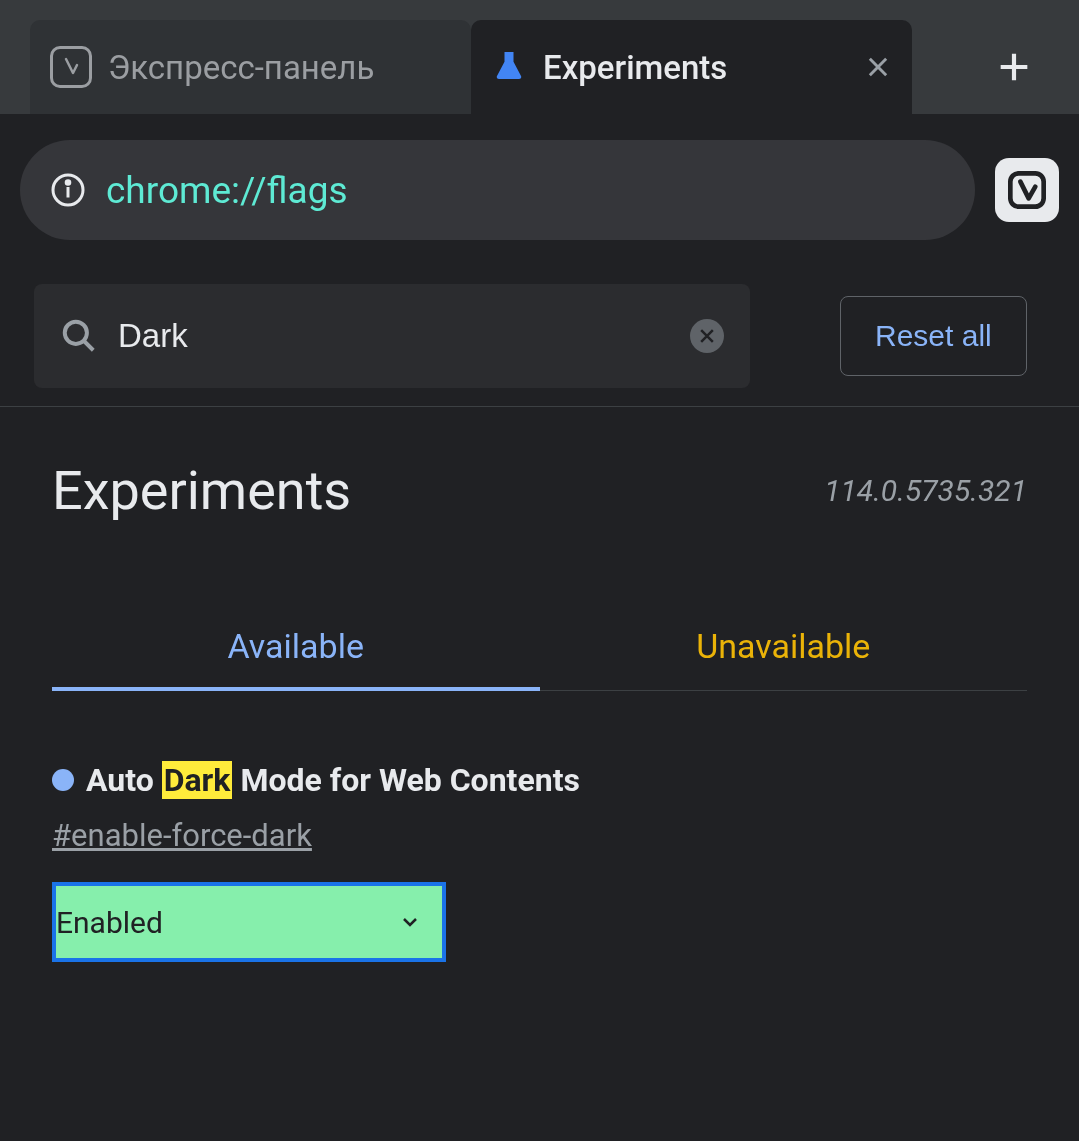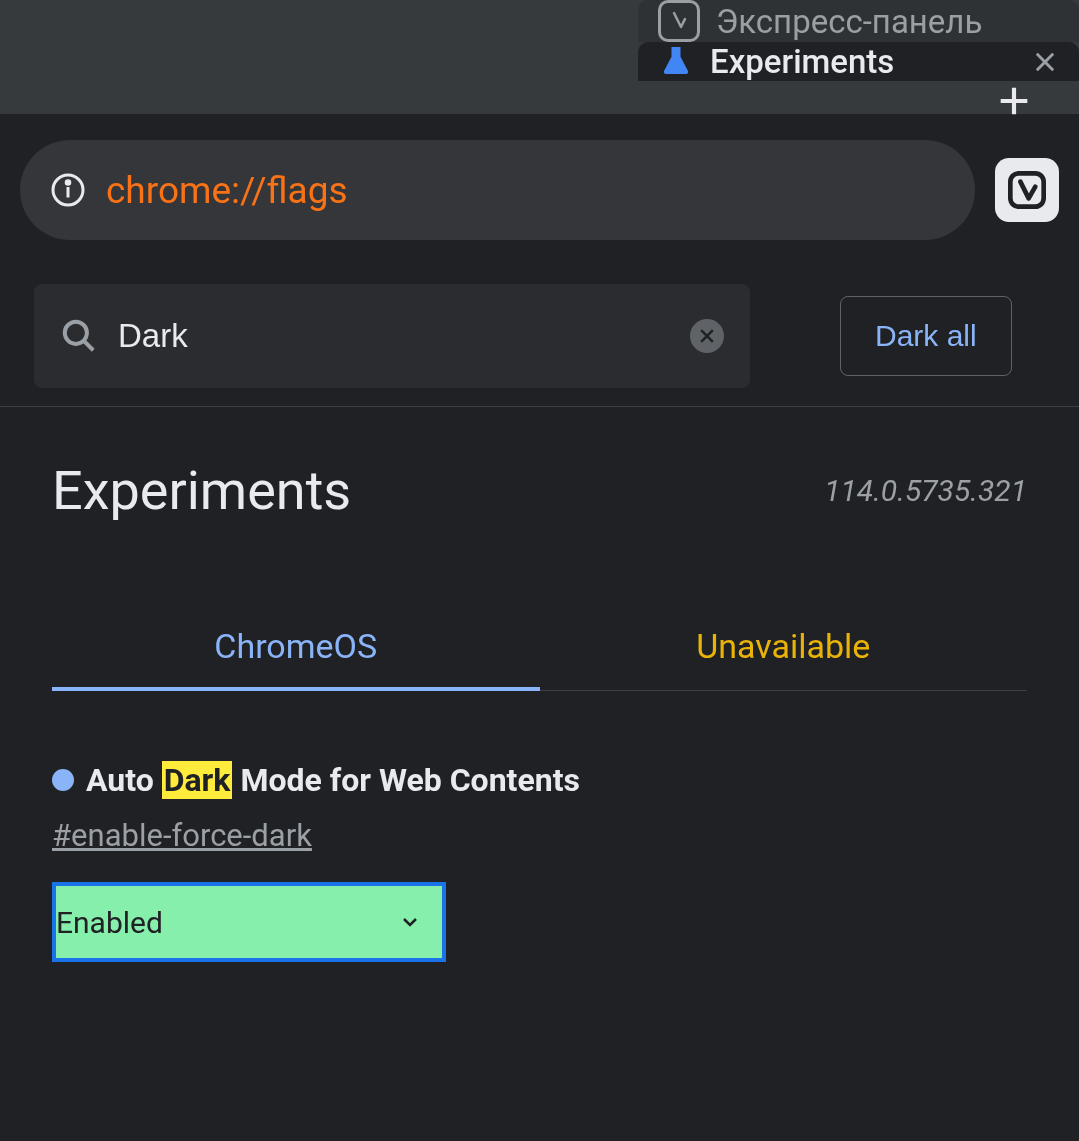--- a/index.html
+++ b/index.html
@@ -13,21 +13,20 @@
       color: #e8eaed;
       width: 1079px;
       height: 1141px;
       overflow: hidden;
     }
     .tab-bar {
       display: flex;
       height: 114px;
       background: #373a3d;
       align-items: flex-end;
-      flex-direction: column;
     }
     .tab {
       display: flex;
       align-items: center;
       height: 94px;
       padding: 0 20px;
       gap: 16px;
       border-top-left-radius: 10px;
       border-top-right-radius: 10px;
       position: relative;
@@ -104,21 +103,21 @@
       padding: 0 30px;
       gap: 20px;
     }
     .info-icon {
       width: 36px;
       height: 36px;
       flex-shrink: 0;
     }
     .url-text {
       font-size: 37px;
-      color: #f97316;
+      color: #5eead4;
     }
     .vivaldi-badge {
       width: 64px;
       height: 64px;
       background: #e8eaed;
       border-radius: 14px;
       display: flex;
       align-items: center;
       justify-content: center;
       flex-shrink: 0;
@@ -336,31 +335,31 @@
       <circle cx="10" cy="10" r="7"></circle>
       <line x1="21" y1="21" x2="15" y2="15"></line>
     </svg>
     <input class="search-input" type="text" value="Dark" style="">
     <div class="clear-search-btn">
       <svg width="20" height="20" viewBox="0 0 24 24" fill="none" stroke="#202124" stroke-width="3">
         <path d="M5 5 L19 19 M19 5 L5 19"></path>
       </svg>
     </div>
   </div>
-  <button class="reset-all-btn">Dark all</button>
+  <button class="reset-all-btn">Reset all</button>
 </div>
 
 <div class="content">
   <div class="heading-row">
     <h1 class="heading">Experiments</h1>
     <span class="version">114.0.5735.321</span>
   </div>
 
   <div class="tabs-nav">
-    <div class="tab-item tab-item-active">ChromeOS</div>
+    <div class="tab-item tab-item-active">Available</div>
     <div class="tab-item tab-item-inactive">Unavailable</div>
   </div>
 
   <div class="flag-entry">
     <div class="flag-title-row">
       <div class="flag-dot"></div>
       <div class="flag-title">
         <span>Auto </span><span class="highlight">Dark</span><span> Mode for Web Contents</span>
       </div>
     </div>

